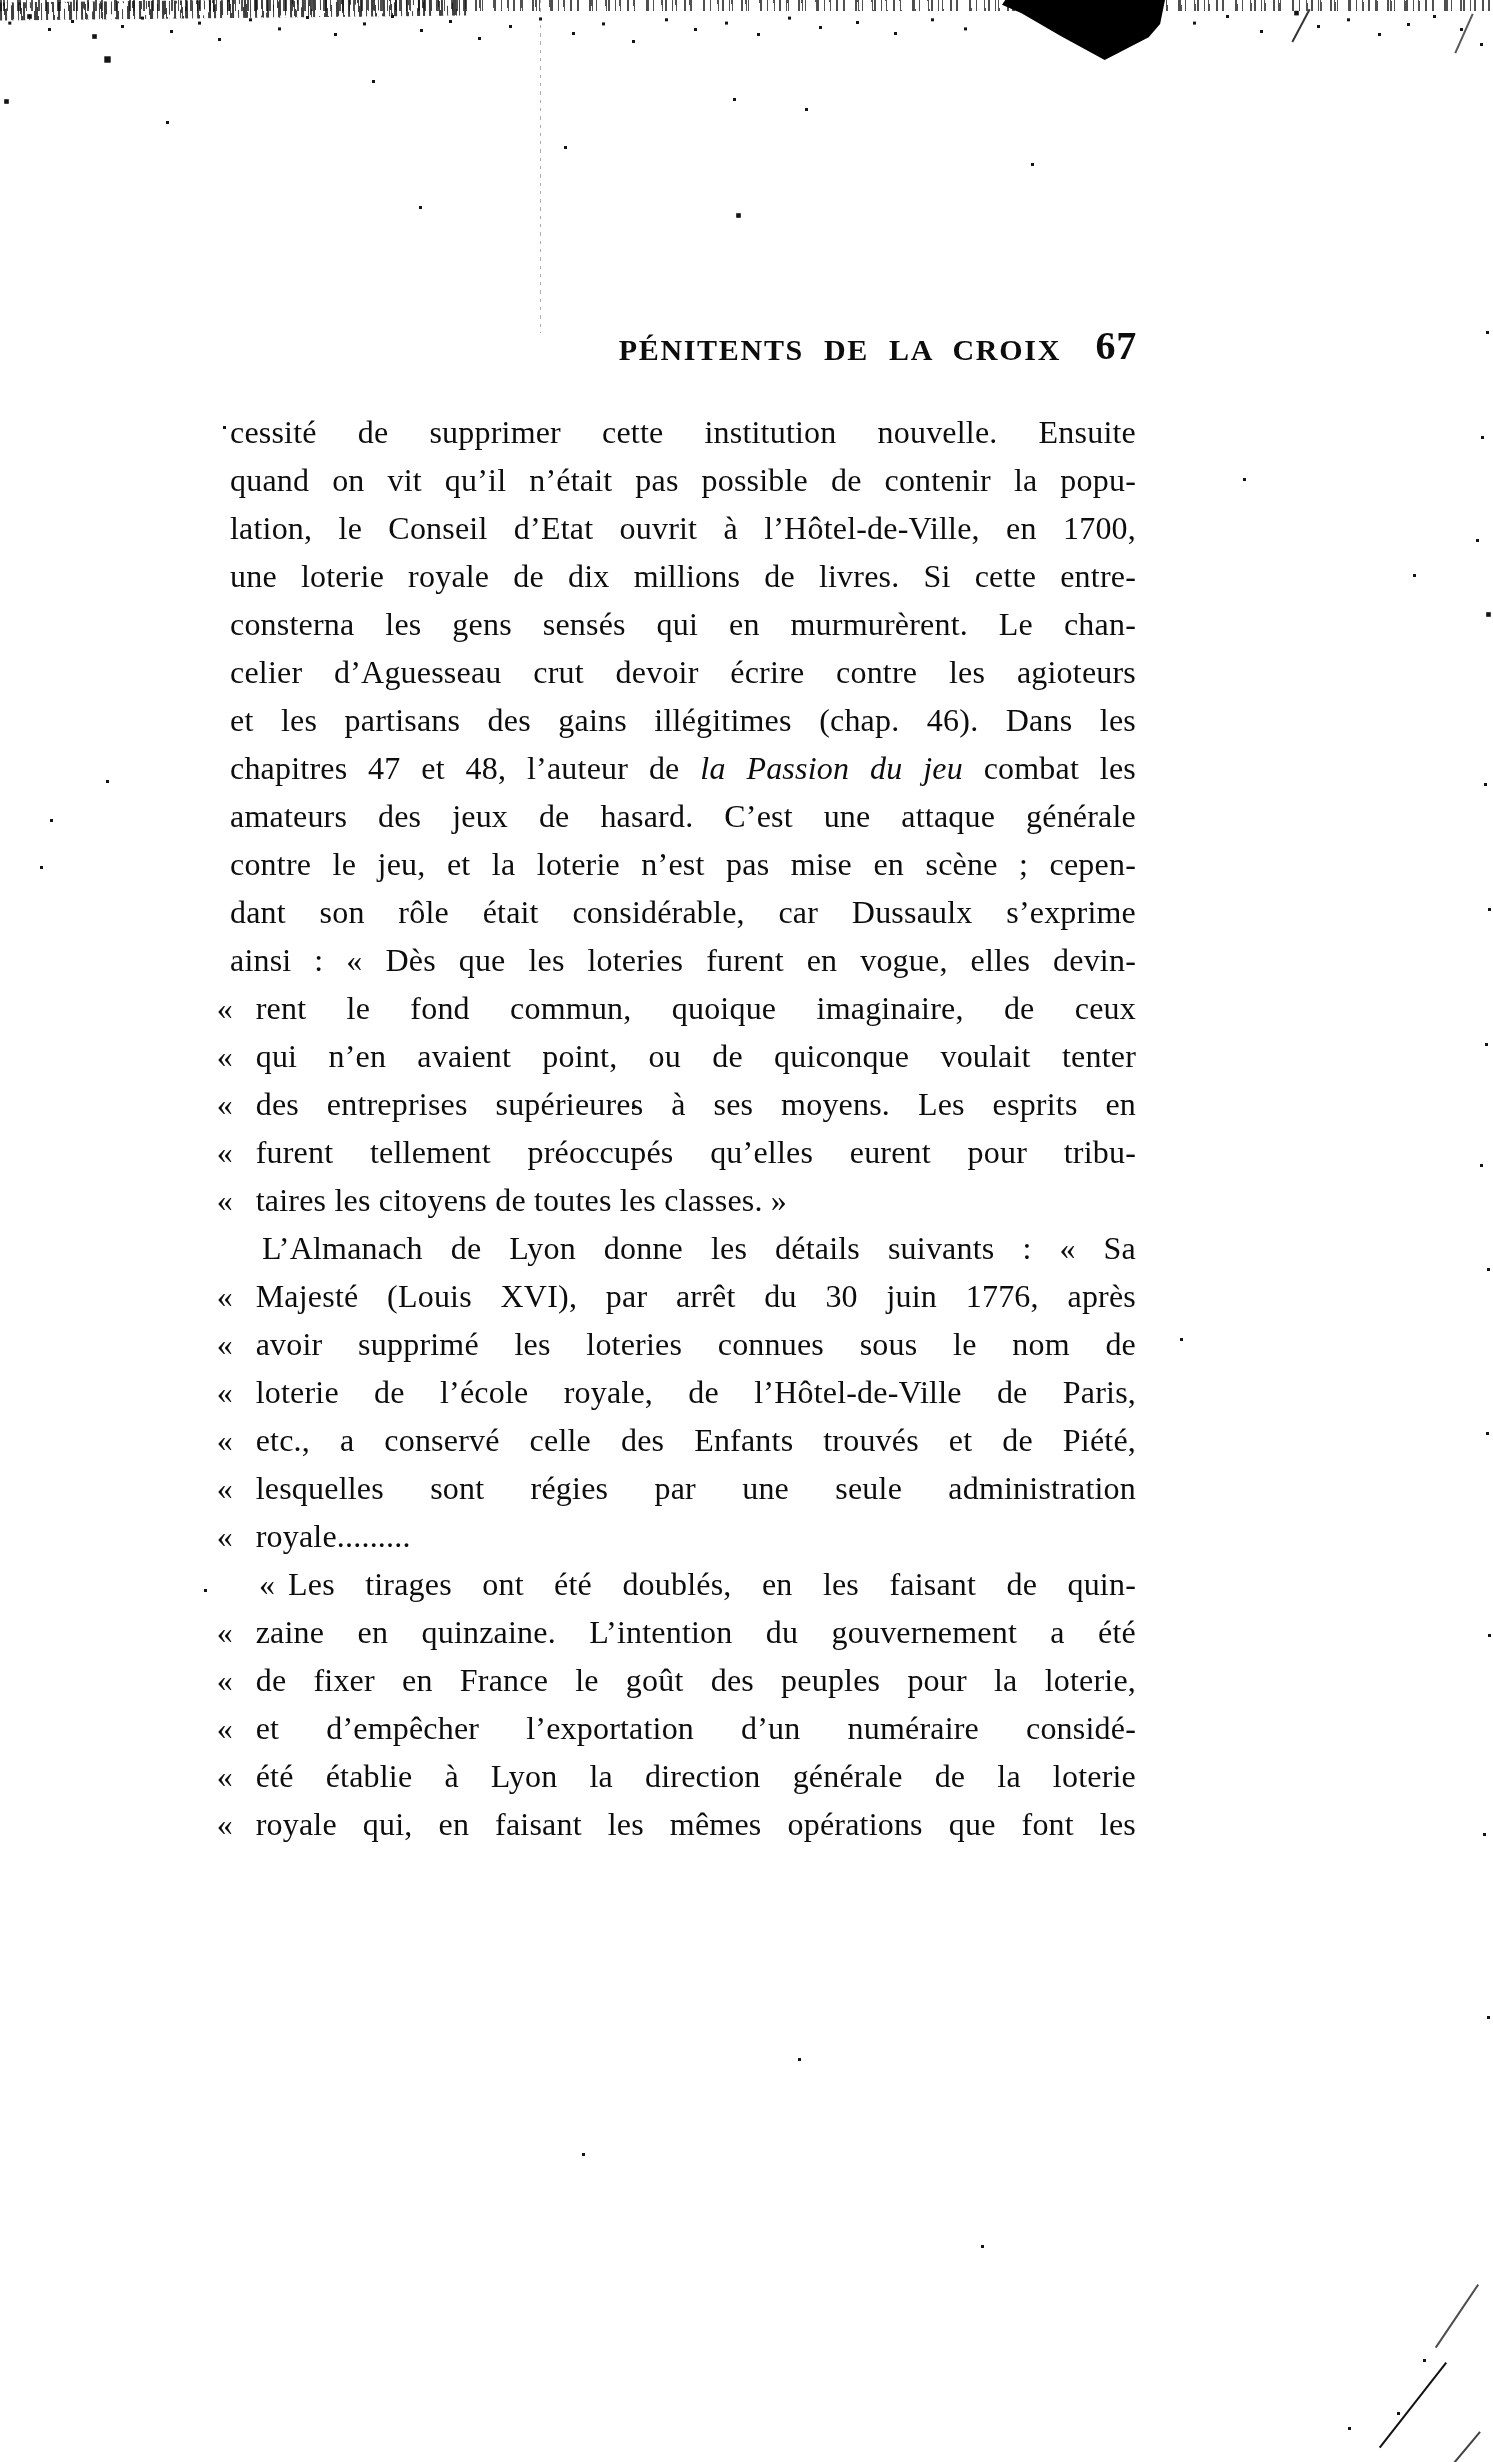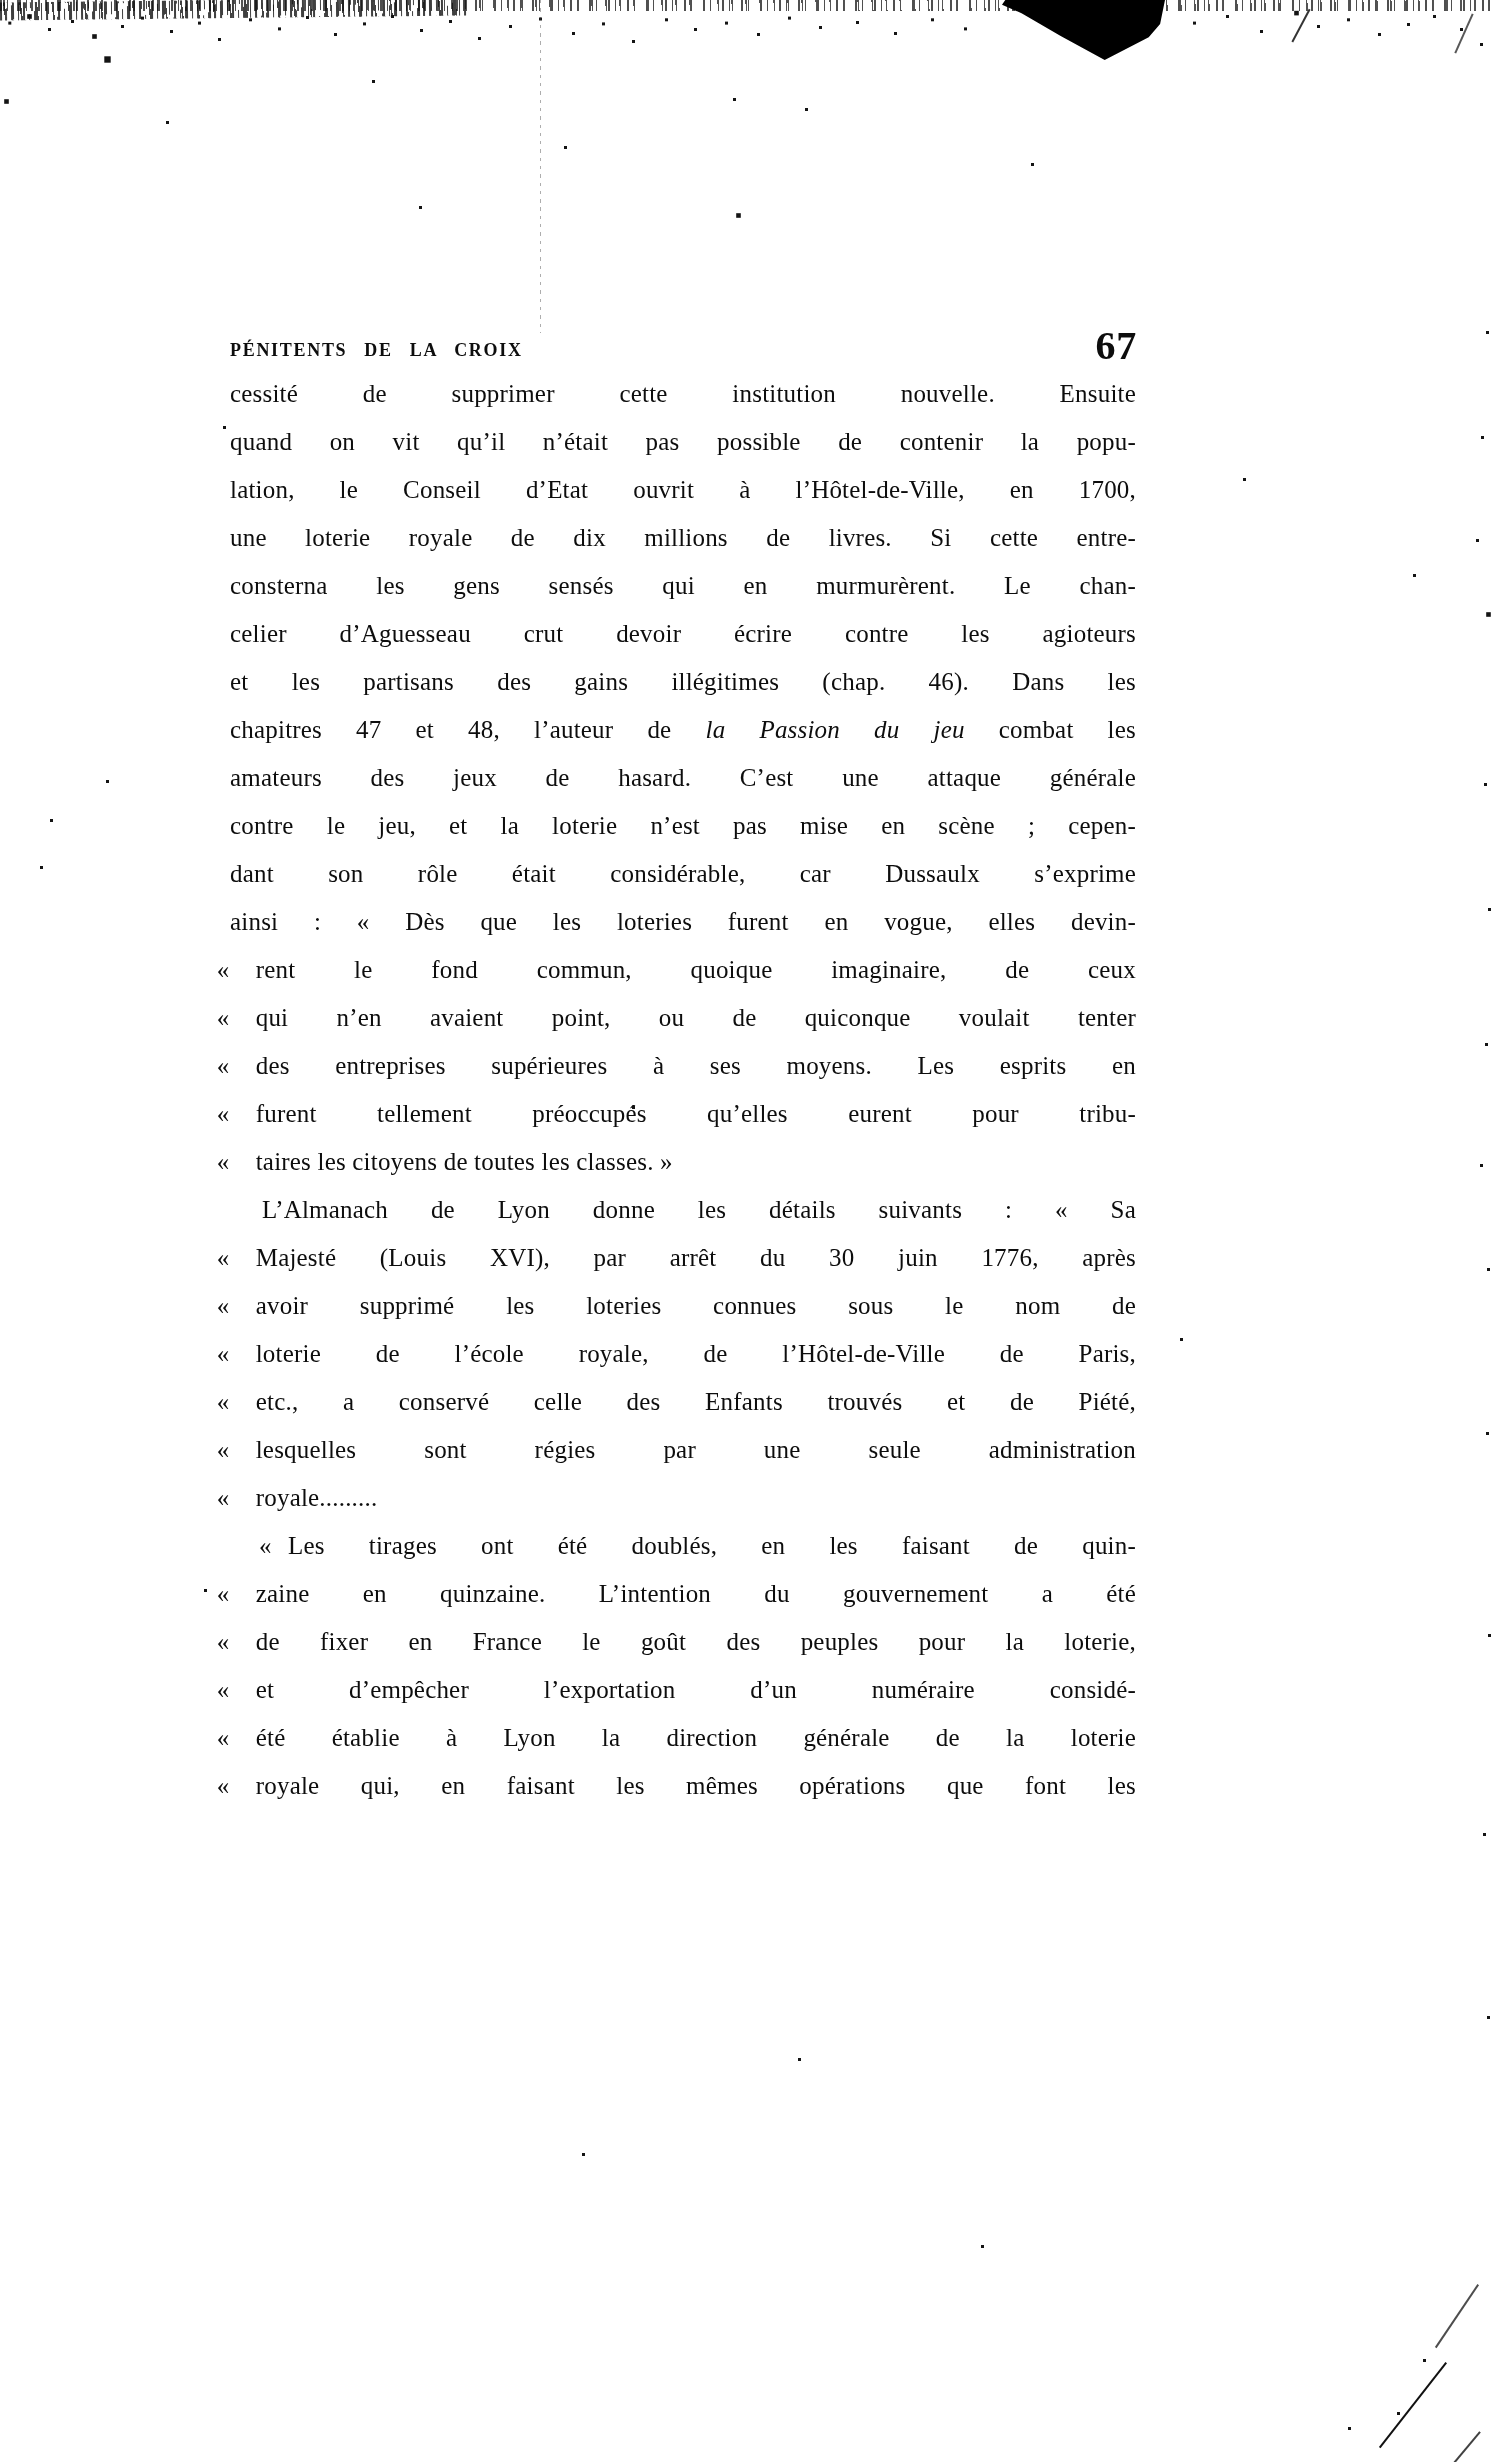--- a/index.html
+++ b/index.html
@@ -5,32 +5,32 @@
   html,body{margin:0;padding:0;}
   body{
     width:1493px;height:2462px;position:relative;overflow:hidden;
     background:var(--paper,#ffffff);
     font-family:"Liberation Serif","DejaVu Serif",serif;
     color:var(--ink,#0d0d0d);
   }
   
   .running-head{
     position:absolute;left:230px;top:336px;width:831px;
-    text-align:left;font-weight:bold;font-size:18px;line-height:28px;
+    text-align:right;font-weight:bold;font-size:30px;line-height:28px;
     letter-spacing:1.7px;word-spacing:10.8px;white-space:nowrap;
   }
   .folio{
     position:absolute;left:1037px;top:329px;width:100px;
     text-align:right;font-weight:bold;font-size:40px;line-height:33px;
     letter-spacing:0.8px;
   }
   
   .text-block{
-    position:absolute;left:230px;top:370px;width:906px;
-    font-size:25px;line-height:48px;letter-spacing:0.2px;
+    position:absolute;left:230px;top:408px;width:906px;
+    font-size:32px;line-height:48px;letter-spacing:0.2px;
   }
   .line{
     text-align:justify;text-align-last:justify;
     height:48px;white-space:nowrap;
   }
   .line.end{text-align-last:left;}
   .line .g{display:inline-block;margin-left:-13.3px;width:39px;}
   .line.ind{margin-left:32px;}
   .line.q.ind{margin-left:43px;}
   .line.q.ind .g{margin-left:-14px;width:29px;}

